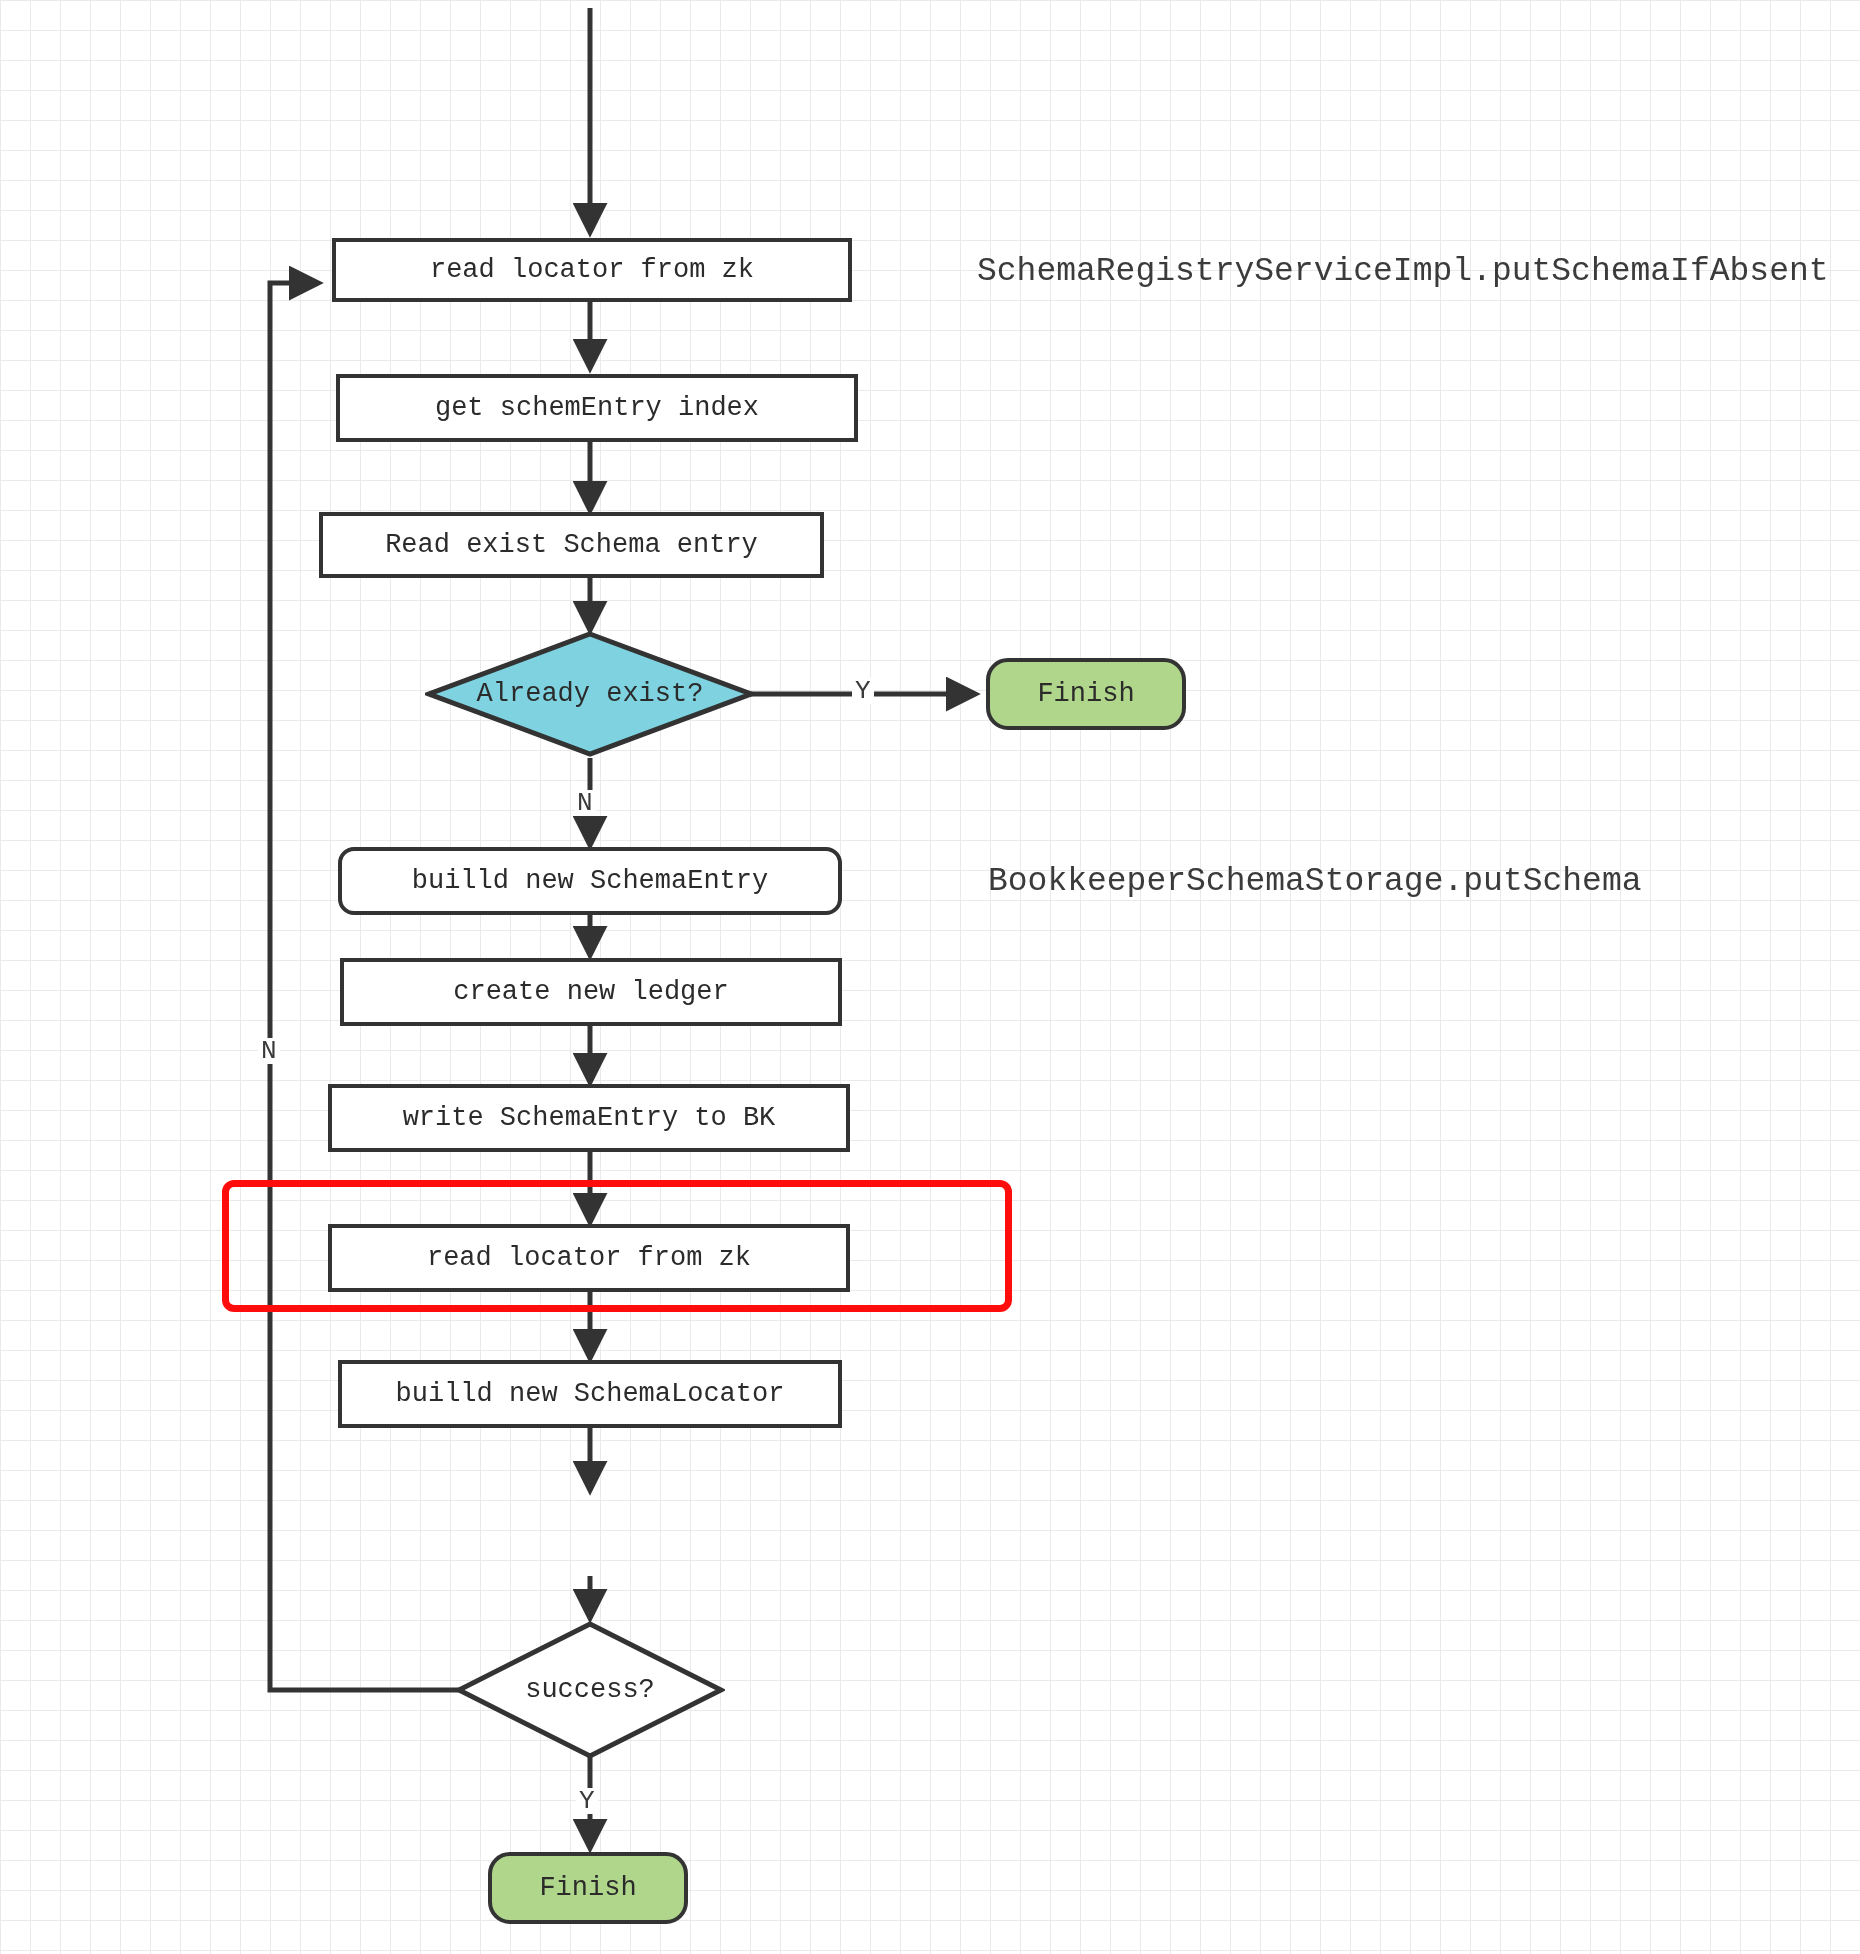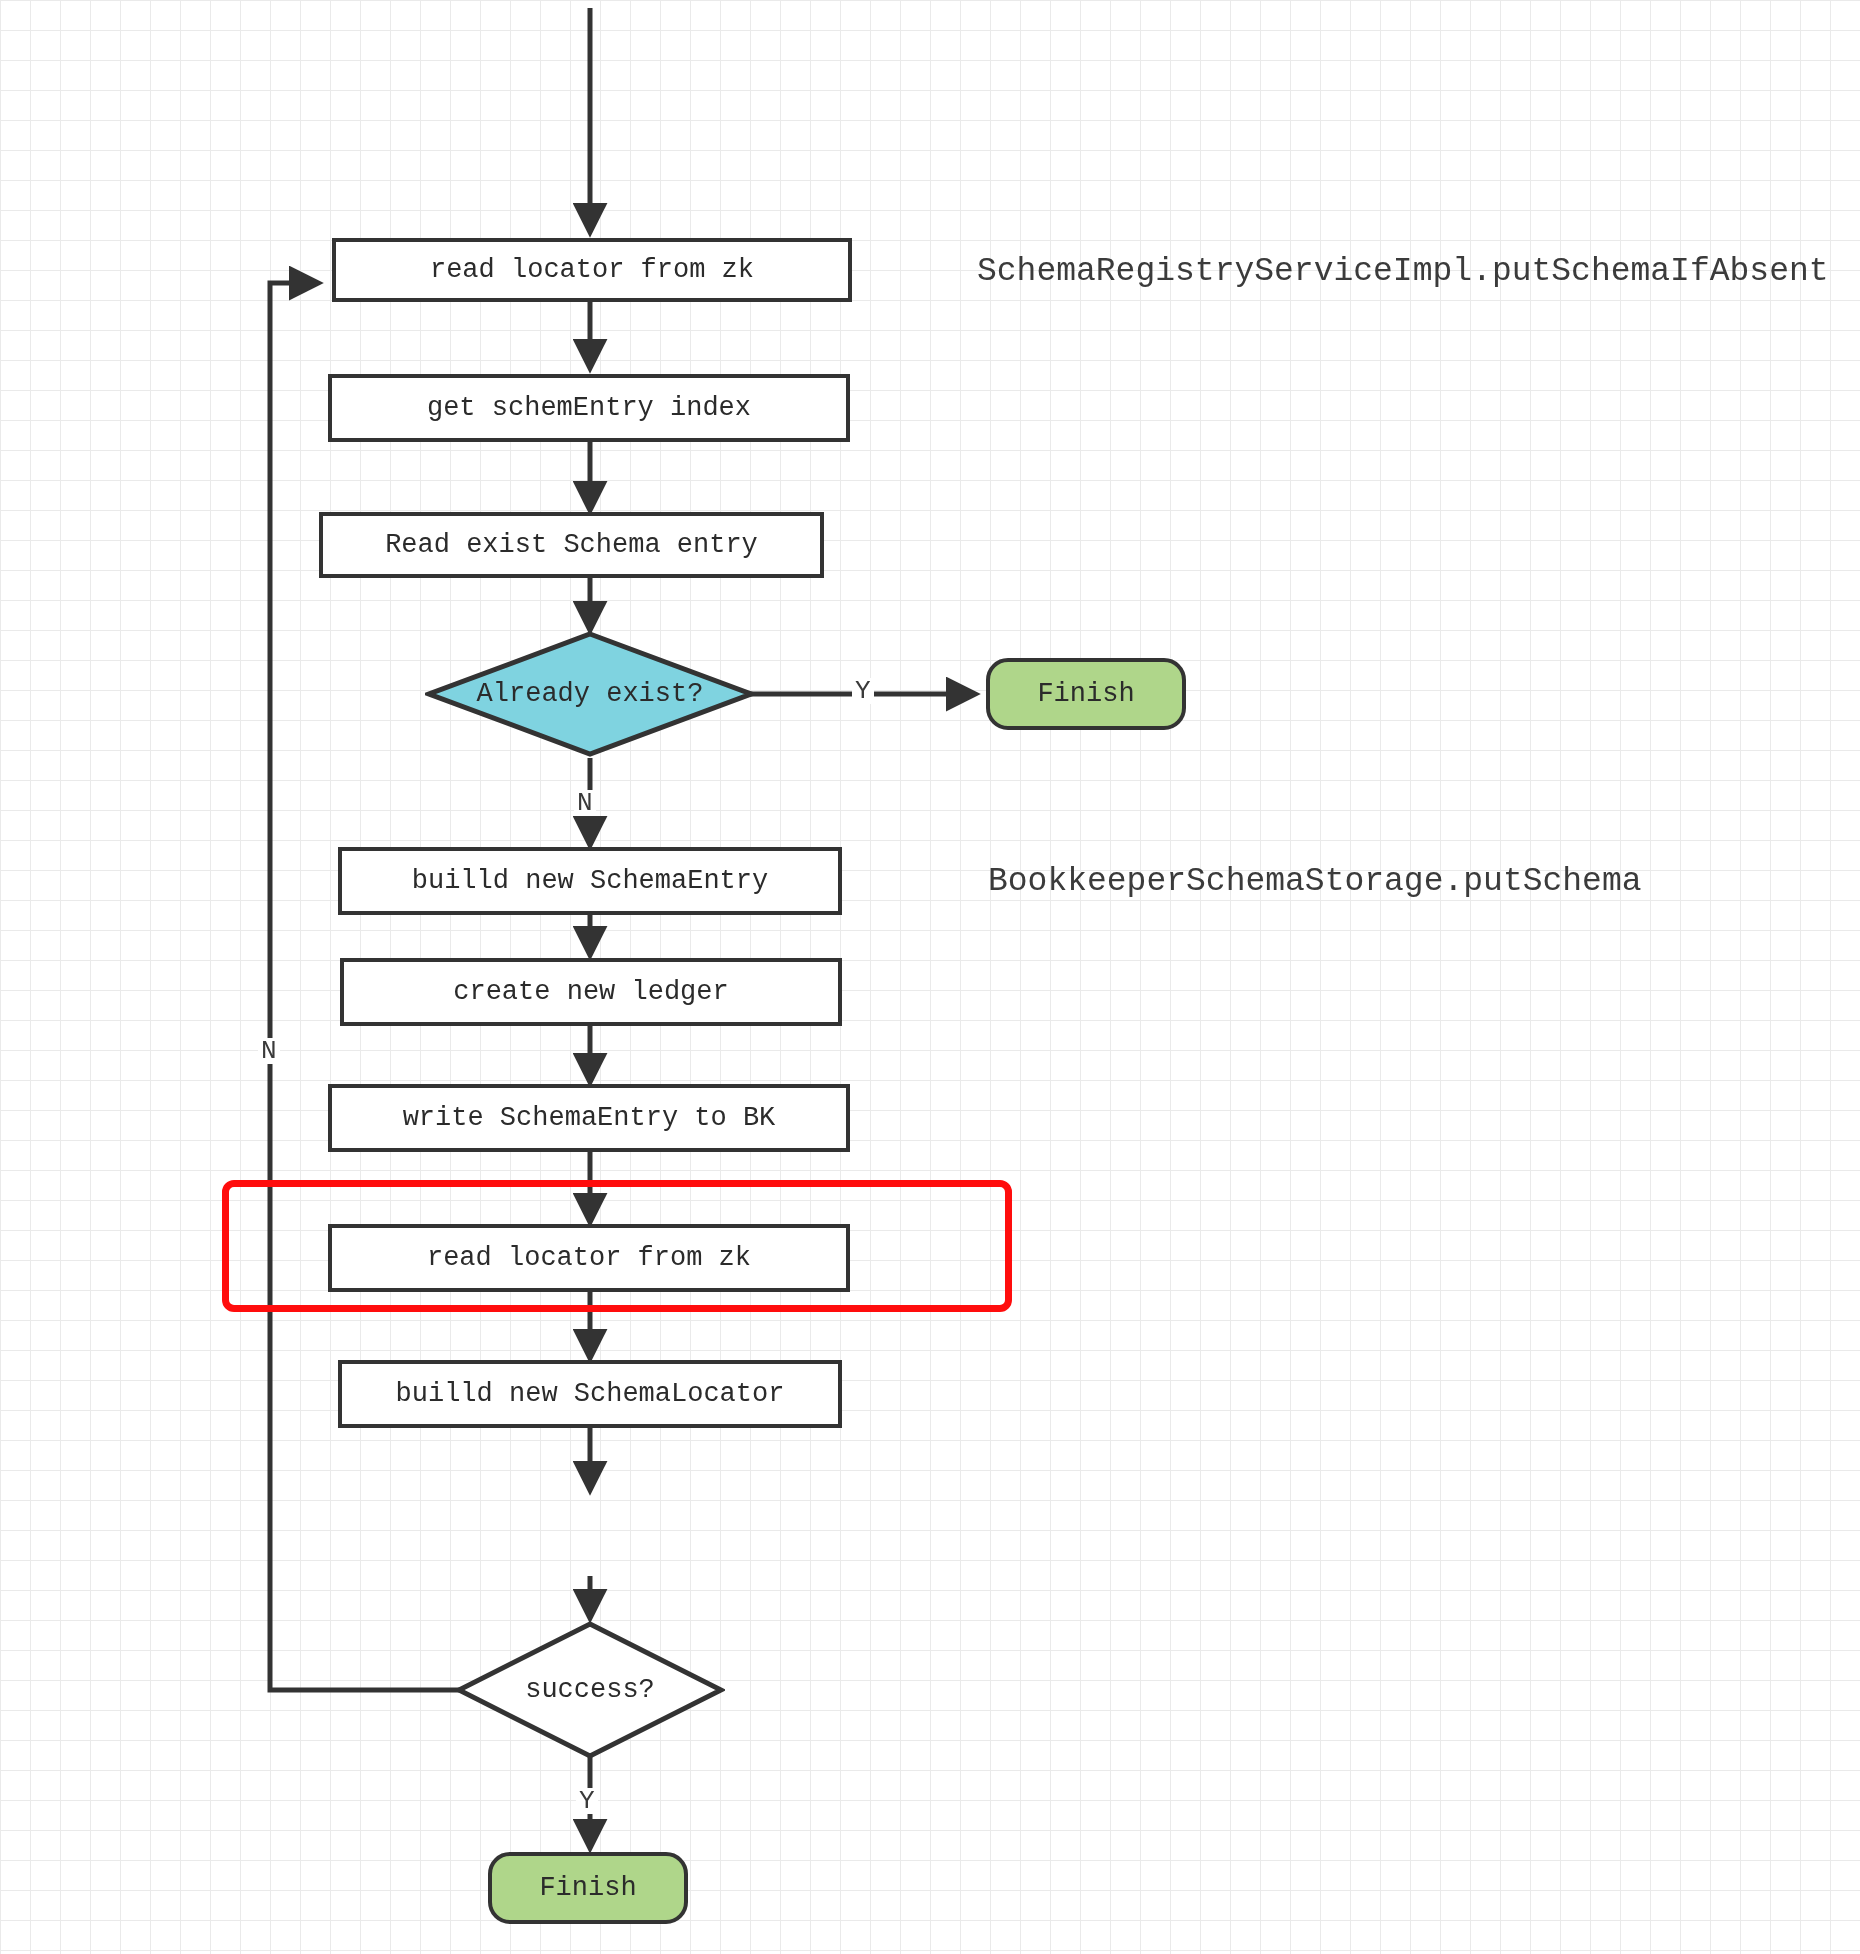--- a/index.html
+++ b/index.html
@@ -131,40 +131,40 @@
       <path d="M 590 1740 L 590 1848" marker-end="url(#arrow)"></path>
 
       <path d="M 460 1690 L 270 1690 L 270 283 L 318 283" marker-end="url(#arrow)"></path>
     </g>
   </svg>
 
   <div class="node process" style="left:332px; top:238px; width:520px; height:64px;">
     <span>read locator from zk</span>
   </div>
 
-  <div class="node process" style="left:328px; top:374px; width:522px; height:68px;">
+  <div class="node process" style="left:336px; top:374px; width:522px; height:68px;">
     <span>get schemEntry index</span>
   </div>
 
   <div class="node process" style="left:319px; top:512px; width:505px; height:66px;">
     <span>Read exist Schema entry</span>
   </div>
 
   <div class="decision-wrap" style="left:425px; top:630px; width:330px; height:128px;">
     <svg width="330" height="128" viewBox="0 0 330 128" xmlns="http://www.w3.org/2000/svg">
       <polygon points="165,4 326,64 165,124 4,64" fill="#7FD3E0" stroke="#333333" stroke-width="5"></polygon>
     </svg>
     <div class="decision-label" style="left:0; top:0;">Already exist?</div>
   </div>
 
   <div class="node terminator" style="left:986px; top:658px; width:200px; height:72px;">
     <span>Finish</span>
   </div>
 
-  <div class="node process" style="left:338px; top:847px; width:504px; height:68px;">
+  <div class="node process" style="left:338px; top:847px; width:504px; height:68px;border-radius:16px;">
     <span>builld new SchemaEntry</span>
   </div>
 
   <div class="node process" style="left:340px; top:958px; width:502px; height:68px;">
     <span>create new ledger</span>
   </div>
 
   <div class="node process" style="left:328px; top:1084px; width:522px; height:68px;">
     <span>write SchemaEntry to BK</span>
   </div>

